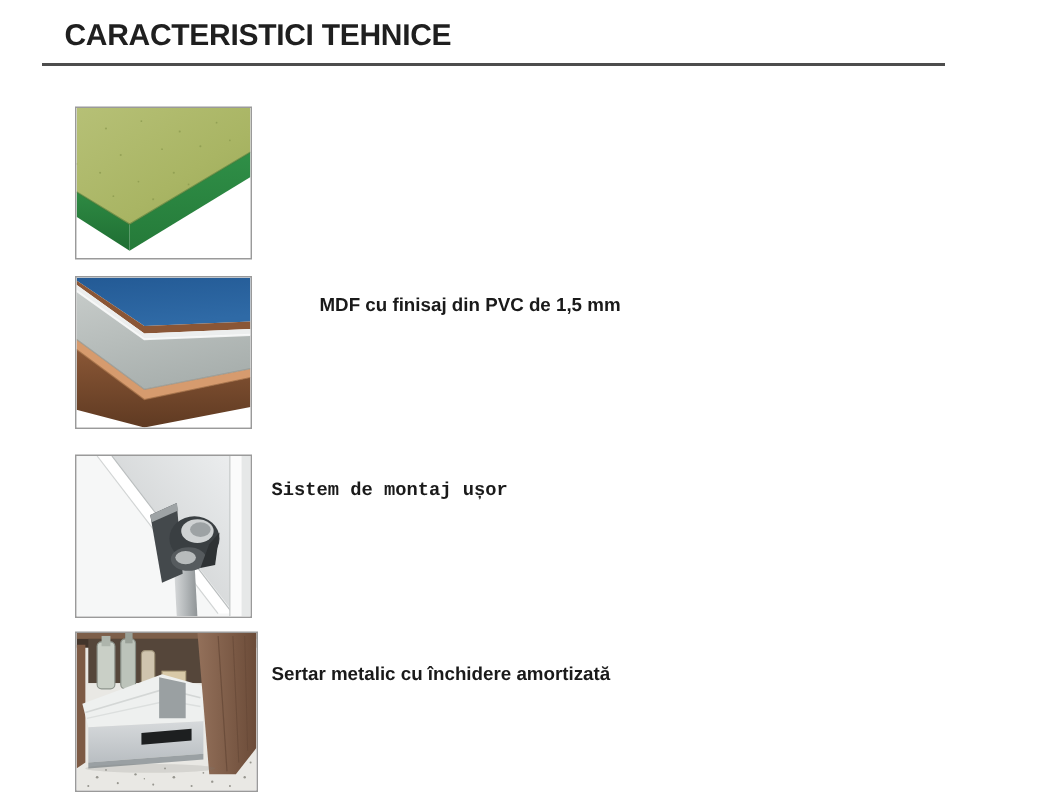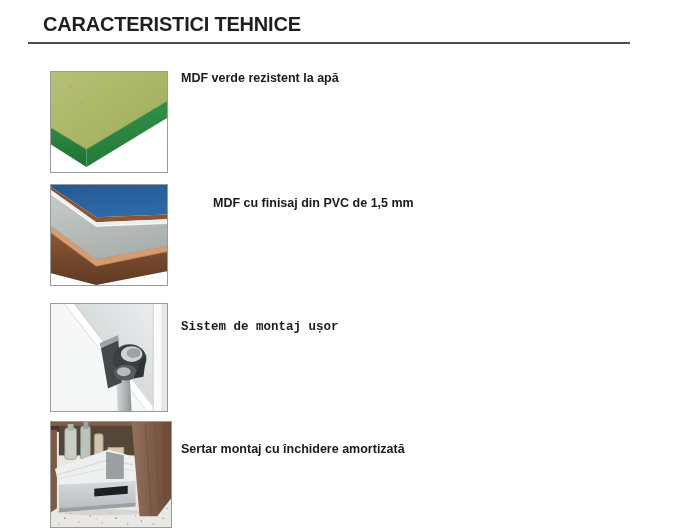--- a/index.html
+++ b/index.html
@@ -102,21 +102,20 @@
           <circle cx="25" cy="60" r="0.6"></circle>
             <circle cx="52" cy="62" r="0.7"></circle>
             <circle cx="76" cy="52" r="0.6"></circle>
         </g>
         <polygon points="0,57 36,79 36,97 0,74" fill="url(#g-edge-l)"></polygon>
         <polygon points="36,79 118,30 118,47 36,97" fill="url(#g-edge-r)"></polygon>
         <polyline points="0,57 36,79 118,30" fill="none" stroke="#557a30" stroke-width="1" opacity="0.6"></polyline>
       </g>
     </svg>
   </div>
-  <div class="feature-label" id="label-1">MDF verde rezistent la apă</div>
 
   <div class="thumb" id="thumb-2">
     <svg viewBox="0 0 118 102" preserveAspectRatio="none">
       <defs>
         <linearGradient id="g-blue" x1="0" y1="0" x2="0.3" y2="1">
           <stop offset="0" stop-color="#235a95"></stop>
           <stop offset="1" stop-color="#2f6aa6"></stop>
         </linearGradient>
         <linearGradient id="g-gray" x1="0" y1="0" x2="0.4" y2="1">
           <stop offset="0" stop-color="#c6cbc9"></stop>
@@ -236,15 +235,15 @@
             <circle cx="60" cy="92" r="0.6"></circle>
             <circle cx="118" cy="88" r="0.7"></circle>
           <circle cx="8" cy="104" r="0.7"></circle>
             <circle cx="46" cy="99" r="0.5"></circle>
             <circle cx="86" cy="95" r="0.6"></circle>
         </g>
         <ellipse cx="50" cy="92" rx="44" ry="3" fill="#7a7a74" opacity="0.18"></ellipse>
       </g>
     </svg>
   </div>
-  <div class="feature-label" id="label-4">Sertar montaj cu închidere amortizată</div>
+  <div class="feature-label" id="label-4">Sertar metalic cu închidere amortizată</div>
 
 </div>
 
 </body></html>

